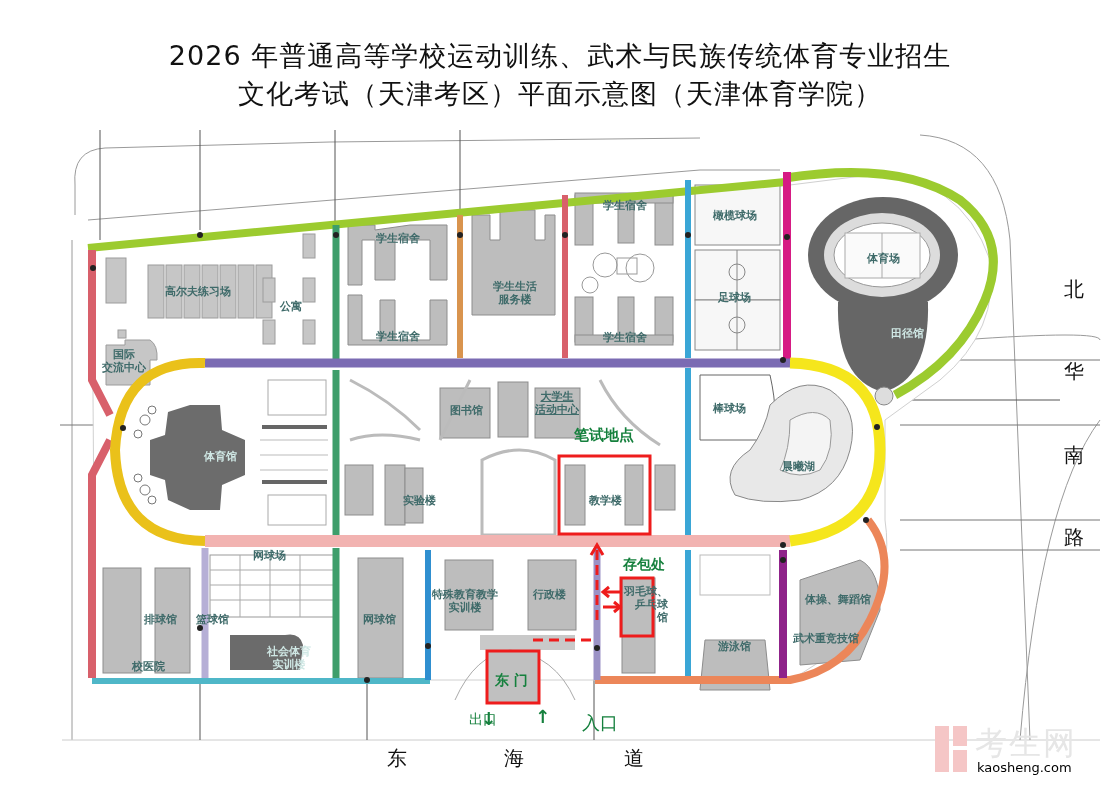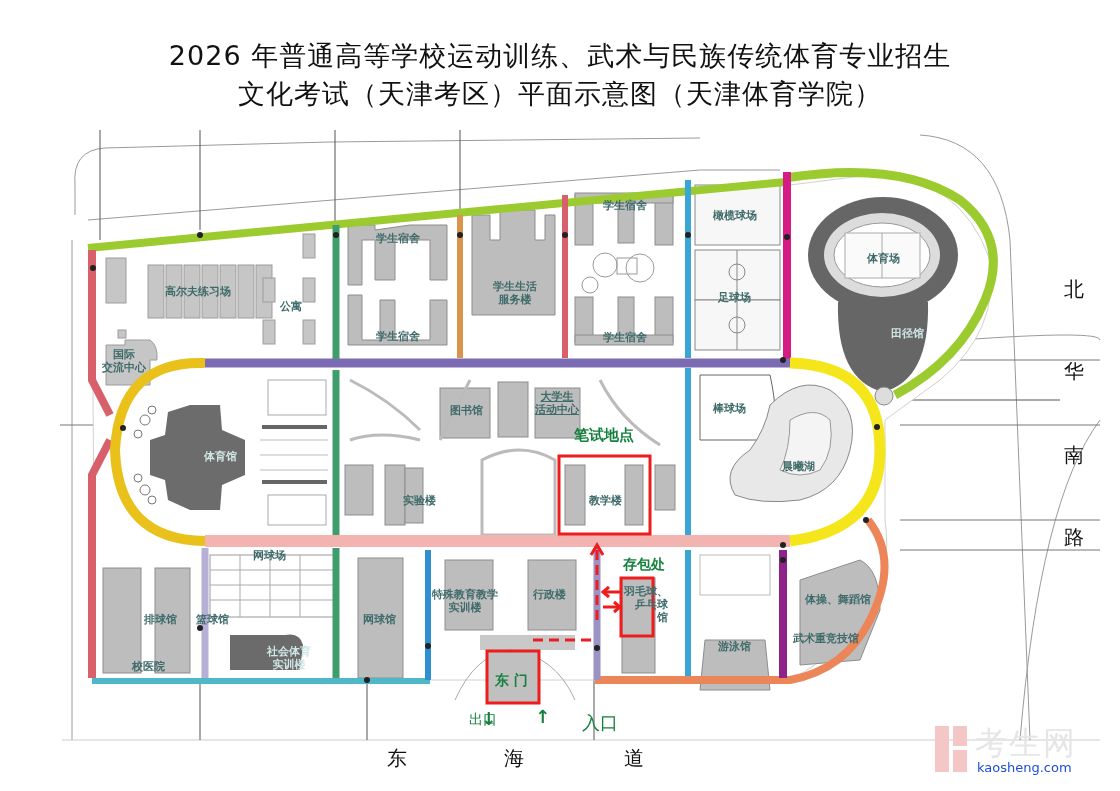--- a/index.html
+++ b/index.html
@@ -10,21 +10,21 @@
   svg#map{position:absolute;left:0;top:0;}
   .lbl{position:absolute;color:#3f6b6a;font-size:11px;font-weight:bold;text-align:center;line-height:13px;white-space:nowrap;}
   .lbl.light{color:#cfe7e4;padding-left:24px;}
   .red{position:absolute;color:#15803d;font-weight:bold;white-space:nowrap;}
   .road{position:absolute;color:#111;font-size:20px;font-family:"DejaVu Serif",serif;}
   .wm{position:absolute;left:935px;top:722px;width:160px;height:56px;}
   .wm .box1{position:absolute;left:0;top:4px;width:14px;height:46px;background:#f5c6c6;}
   .wm .box2{position:absolute;left:18px;top:4px;width:14px;height:20px;background:#f5c6c6;}
   .wm .box3{position:absolute;left:18px;top:28px;width:14px;height:22px;background:#f5c6c6;}
   .wm .txt{position:absolute;left:40px;top:0px;font-size:32px;color:#e6e6e6;letter-spacing:2px;}
-  .wm .url{position:absolute;left:42px;top:38px;font-size:13px;color:#1d4ed8;}
+  .wm .url{position:absolute;left:42px;top:38px;font-size:13px;color:#000000;}
 </style>
 </head>
 <body>
 
 <div class="title" id="t1">2026 年普通高等学校运动训练、武术与民族传统体育专业招生</div>
 <div class="title" id="t2">文化考试（天津考区）平面示意图（天津体育学院）</div>
 
 <svg id="map" width="1120" height="791">
 
   <g fill="none" stroke="#9a9a9a" stroke-width="1">

